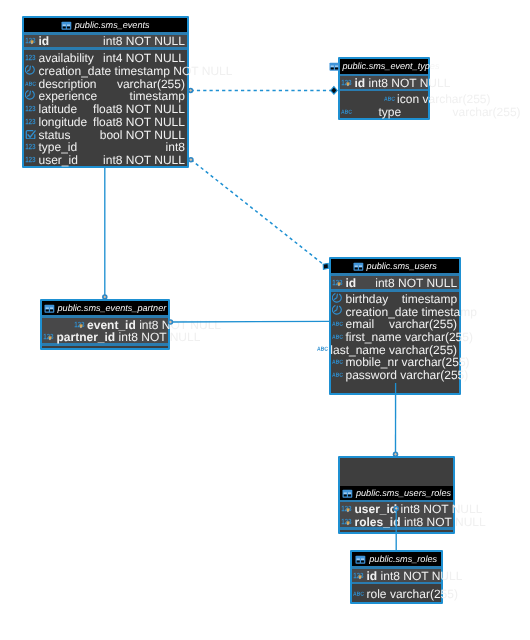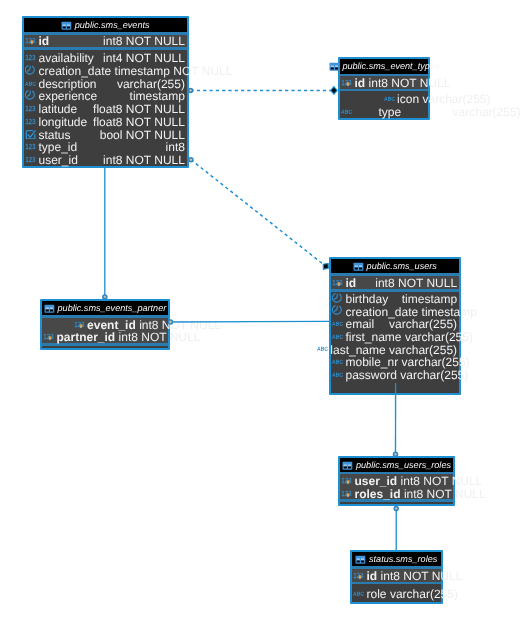--- a/index.html
+++ b/index.html
@@ -354,21 +354,21 @@
           </svg>
           <span class="nm">partner_id</span>
           <span class="sp"></span>
           <span class="ty">int8 NOT NULL</span>
         </div>
       </div>
       <div class="sep2" style="height: 3.1px;"></div>
       <div class="colgroup" style="padding-top: 0px; padding-bottom: 1.9px;"></div>
     </div>
     <div class="tbl" style="left: 337.7px; top: 456.1px; width: 117.2px;">
-      <div class="thead" style="height: 13.8px;">
+      <div class="thead" style="height: 13.8px; margin-top: 28px;">
         <svg width="10.8" height="10.8" viewBox="0 0 12 12" class="ico">
           <rect x="0.55" y="1.9" width="10.9" height="8.8" rx="0.95" fill="#3f93d8"></rect>
           <rect x="1.85" y="5.1" width="3.5" height="1.25" fill="#c7e0f6"></rect>
           <rect x="6.65" y="5.1" width="3.5" height="1.25" fill="#c7e0f6"></rect>
           <rect x="1.85" y="7.15" width="3.5" height="2.3" rx="0.3" fill="#020608"></rect>
           <rect x="6.65" y="7.15" width="3.5" height="2.3" rx="0.3" fill="#020608"></rect>
         </svg>
         <span>public.sms_users_roles</span>
       </div>
       <div class="sep" style="height: 2.7px;"></div>
@@ -411,21 +411,21 @@
     </div>
     <div class="tbl" style="left: 350.1px; top: 550.4px; width: 92.5px;">
       <div class="thead" style="height: 13.8px;">
         <svg width="10.8" height="10.8" viewBox="0 0 12 12" class="ico">
           <rect x="0.55" y="1.9" width="10.9" height="8.8" rx="0.95" fill="#3f93d8"></rect>
           <rect x="1.85" y="5.1" width="3.5" height="1.25" fill="#c7e0f6"></rect>
           <rect x="6.65" y="5.1" width="3.5" height="1.25" fill="#c7e0f6"></rect>
           <rect x="1.85" y="7.15" width="3.5" height="2.3" rx="0.3" fill="#020608"></rect>
           <rect x="6.65" y="7.15" width="3.5" height="2.3" rx="0.3" fill="#020608"></rect>
         </svg>
-        <span>status.sms_roles</span>
+        <span>public.sms_roles</span>
       </div>
       <div class="sep" style="height: 2.9px;"></div>
       <div class="pkgroup">
         <div class="row" style="height: 12.9px;">
           <svg width="10.8" height="10.8" viewBox="0 0 12 12" class="ico">
             <g transform="translate(0,9.05)" fill="#2f8fd0">
               <path d="M0.71 0.00V-0.87H1.88V-4.88L0.75 -4.00V-4.92L1.93 -5.87H2.82V-0.87H3.90V0.00ZM4.33 0.00V-0.81Q4.51 -1.32 4.85 -1.80Q5.19 -2.28 5.71 -2.80Q6.21 -3.30 6.41 -3.62Q6.60 -3.95 6.60 -4.26Q6.60 -5.03 5.98 -5.03Q5.68 -5.03 5.52 -4.82Q5.37 -4.62 5.32 -4.22L4.37 -4.28Q4.45 -5.10 4.86 -5.53Q5.27 -5.96 5.98 -5.96Q6.74 -5.96 7.15 -5.53Q7.56 -5.09 7.56 -4.31Q7.56 -3.90 7.43 -3.56Q7.30 -3.23 7.09 -2.95Q6.89 -2.67 6.64 -2.42Q6.39 -2.18 6.16 -1.94Q5.92 -1.71 5.73 -1.47Q5.54 -1.23 5.44 -0.96H7.63V0.00ZM11.47 -1.63Q11.47 -0.80 11.04 -0.35Q10.60 0.10 9.80 0.10Q9.04 0.10 8.59 -0.34Q8.14 -0.78 8.06 -1.60L9.02 -1.70Q9.11 -0.85 9.80 -0.85Q10.13 -0.85 10.32 -1.06Q10.51 -1.27 10.51 -1.70Q10.51 -2.09 10.28 -2.30Q10.05 -2.51 9.61 -2.51H9.28V-3.45H9.59Q9.99 -3.45 10.19 -3.66Q10.40 -3.87 10.40 -4.25Q10.40 -4.61 10.24 -4.82Q10.07 -5.03 9.76 -5.03Q9.47 -5.03 9.29 -4.83Q9.11 -4.63 9.09 -4.26L8.15 -4.34Q8.22 -5.10 8.65 -5.53Q9.08 -5.96 9.78 -5.96Q10.52 -5.96 10.94 -5.55Q11.35 -5.13 11.35 -4.40Q11.35 -3.85 11.09 -3.49Q10.83 -3.14 10.35 -3.02V-3.00Q10.89 -2.93 11.18 -2.56Q11.47 -2.20 11.47 -1.63Z"></path>
             </g>
             <g transform="translate(6.15,5.1)">
               <path d="M2.0 1.55 L3.85 2.35 L2.0 3.15 Z" fill="#e8a33d"></path>

